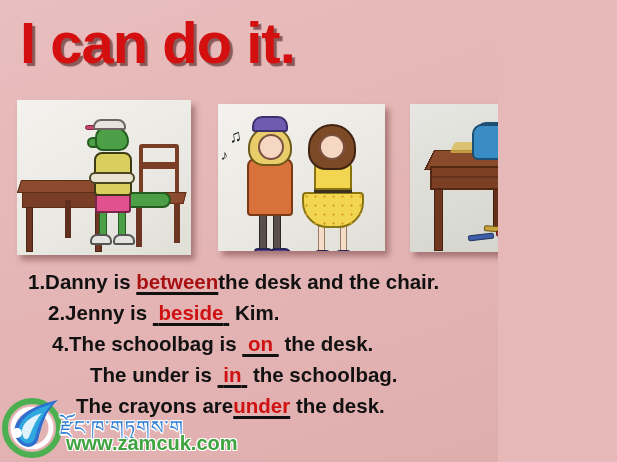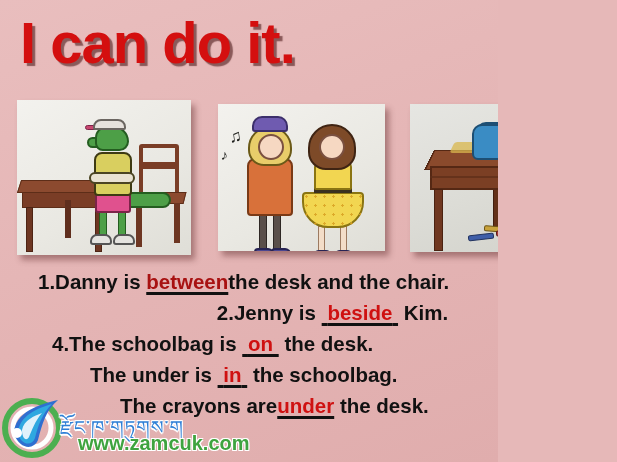--- a/index.html
+++ b/index.html
@@ -141,25 +141,25 @@
     width: 617px;
   }
   .line {
     font-size: 20.5px;
     font-weight: bold;
     color: #111111;
     line-height: 31px;
     white-space: nowrap;
     font-family: "Liberation Sans", sans-serif;
   }
-  #line-1 { padding-left: 38px; }
-  #line-2 { padding-left: 48px; text-align: center; }
+  #line-1 { padding-left: 28px; }
+  #line-2 { padding-left: 48px; }
   #line-3 { padding-left: 52px; }
   #line-4 { padding-left: 90px; }
-  #line-5 { padding-left: 120px; }
+  #line-5 { padding-left: 76px; }
 
   .blank {
     color: #cf1111;
     text-decoration: underline;
     text-decoration-color: #111;
     text-underline-offset: 3px;
     text-decoration-thickness: 2.5px;
   }
   .blank.dark { color: #a81111; }
   .blank.pad::before,
@@ -185,21 +185,21 @@
     font-family: "DejaVu Sans", sans-serif;
     text-shadow:
       -1px -1px 0 #fff,  1px -1px 0 #fff,
       -1px  1px 0 #fff,  1px  1px 0 #fff,
        0   -1.5px 0 #fff, 0 1.5px 0 #fff;
     white-space: nowrap;
     letter-spacing: 1px;
   }
   .wm-url {
     position: absolute;
-    left: 78px; top: 44px;
+    left: 66px; top: 44px;
     font-size: 20px;
     font-weight: bold;
     color: #3fa33f;
     font-family: "Liberation Sans", sans-serif;
     text-shadow:
       -1px -1px 0 #fff, 1px -1px 0 #fff,
       -1px  1px 0 #fff, 1px  1px 0 #fff;
     white-space: nowrap;
   }
 </style>

